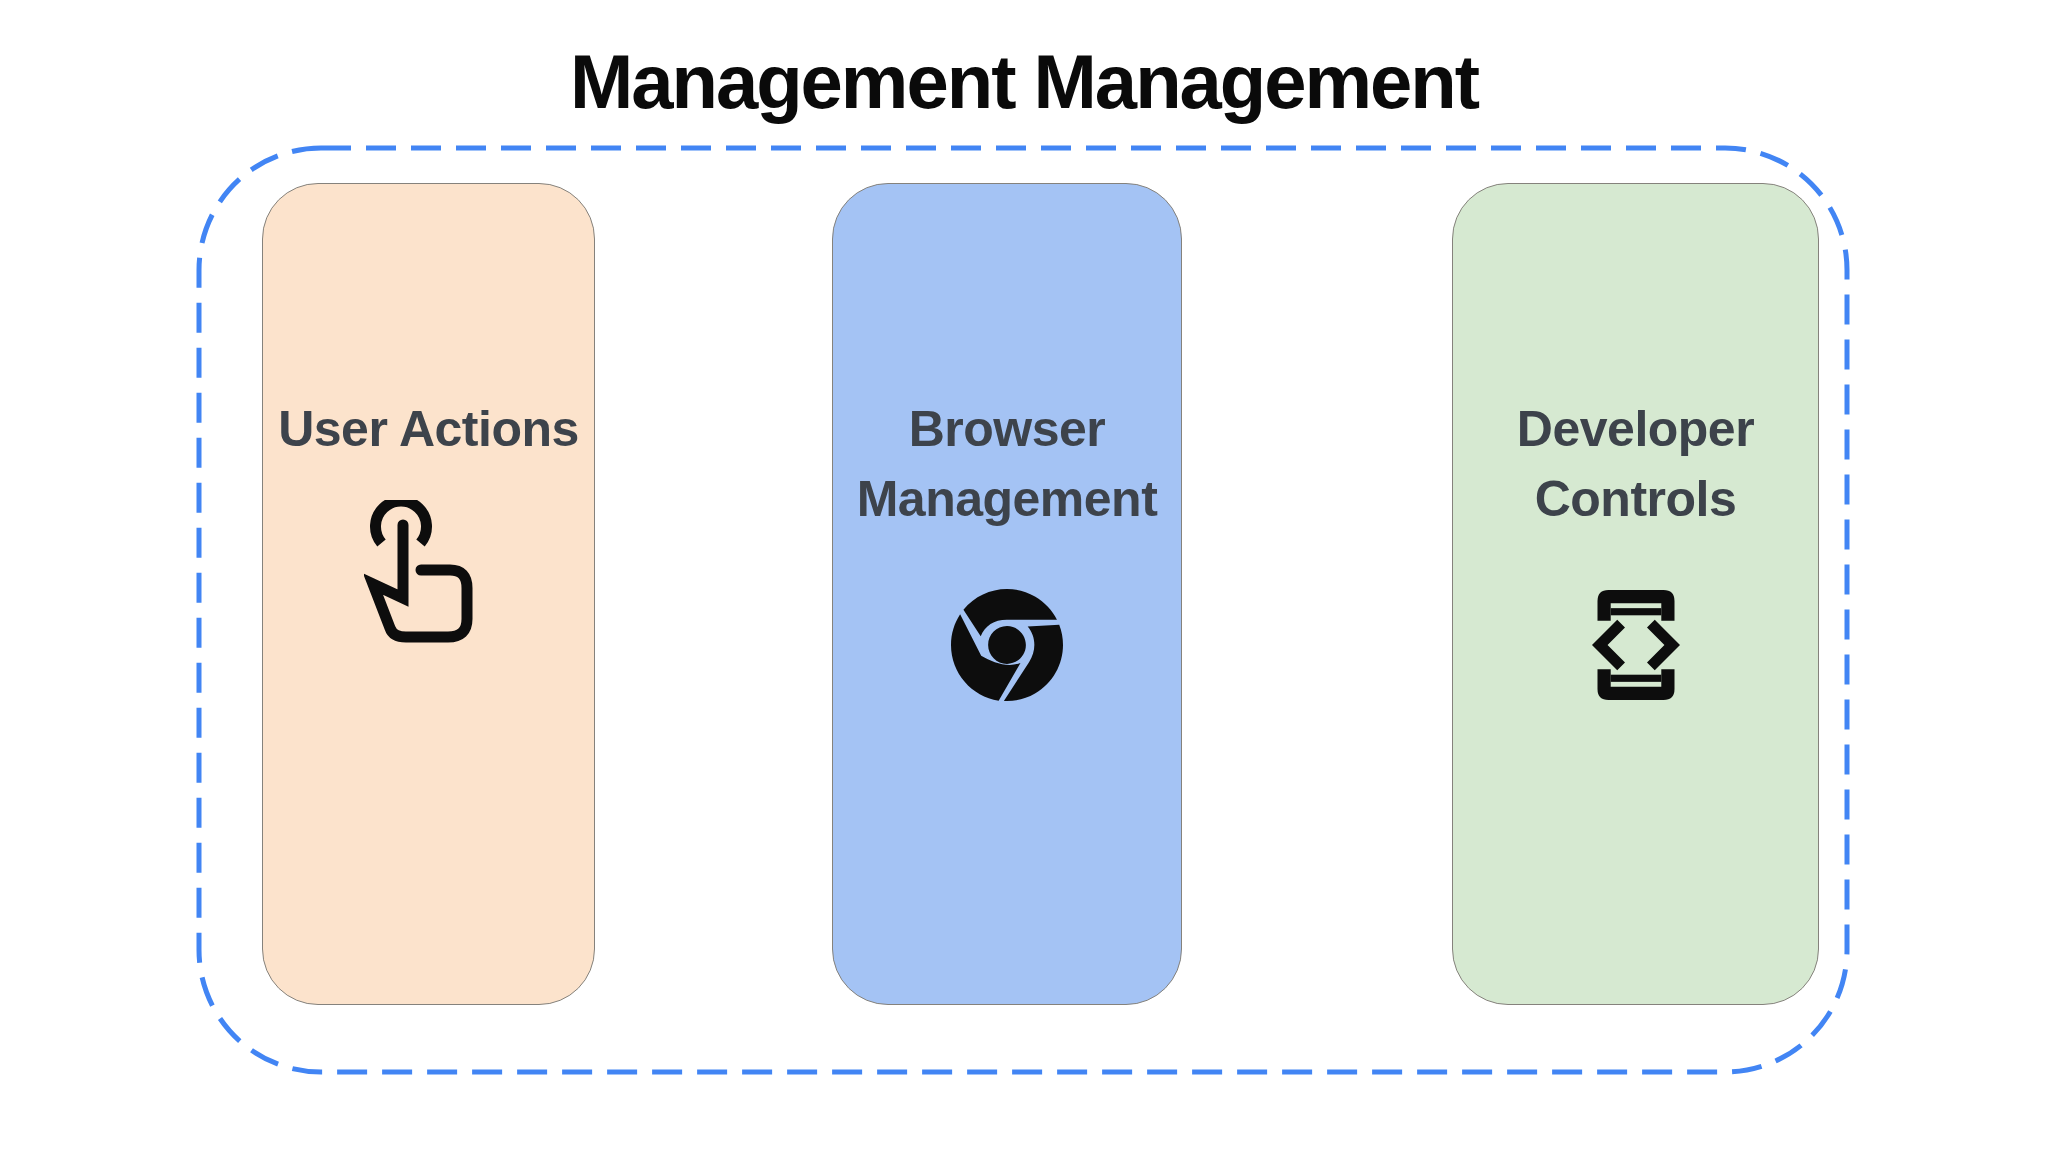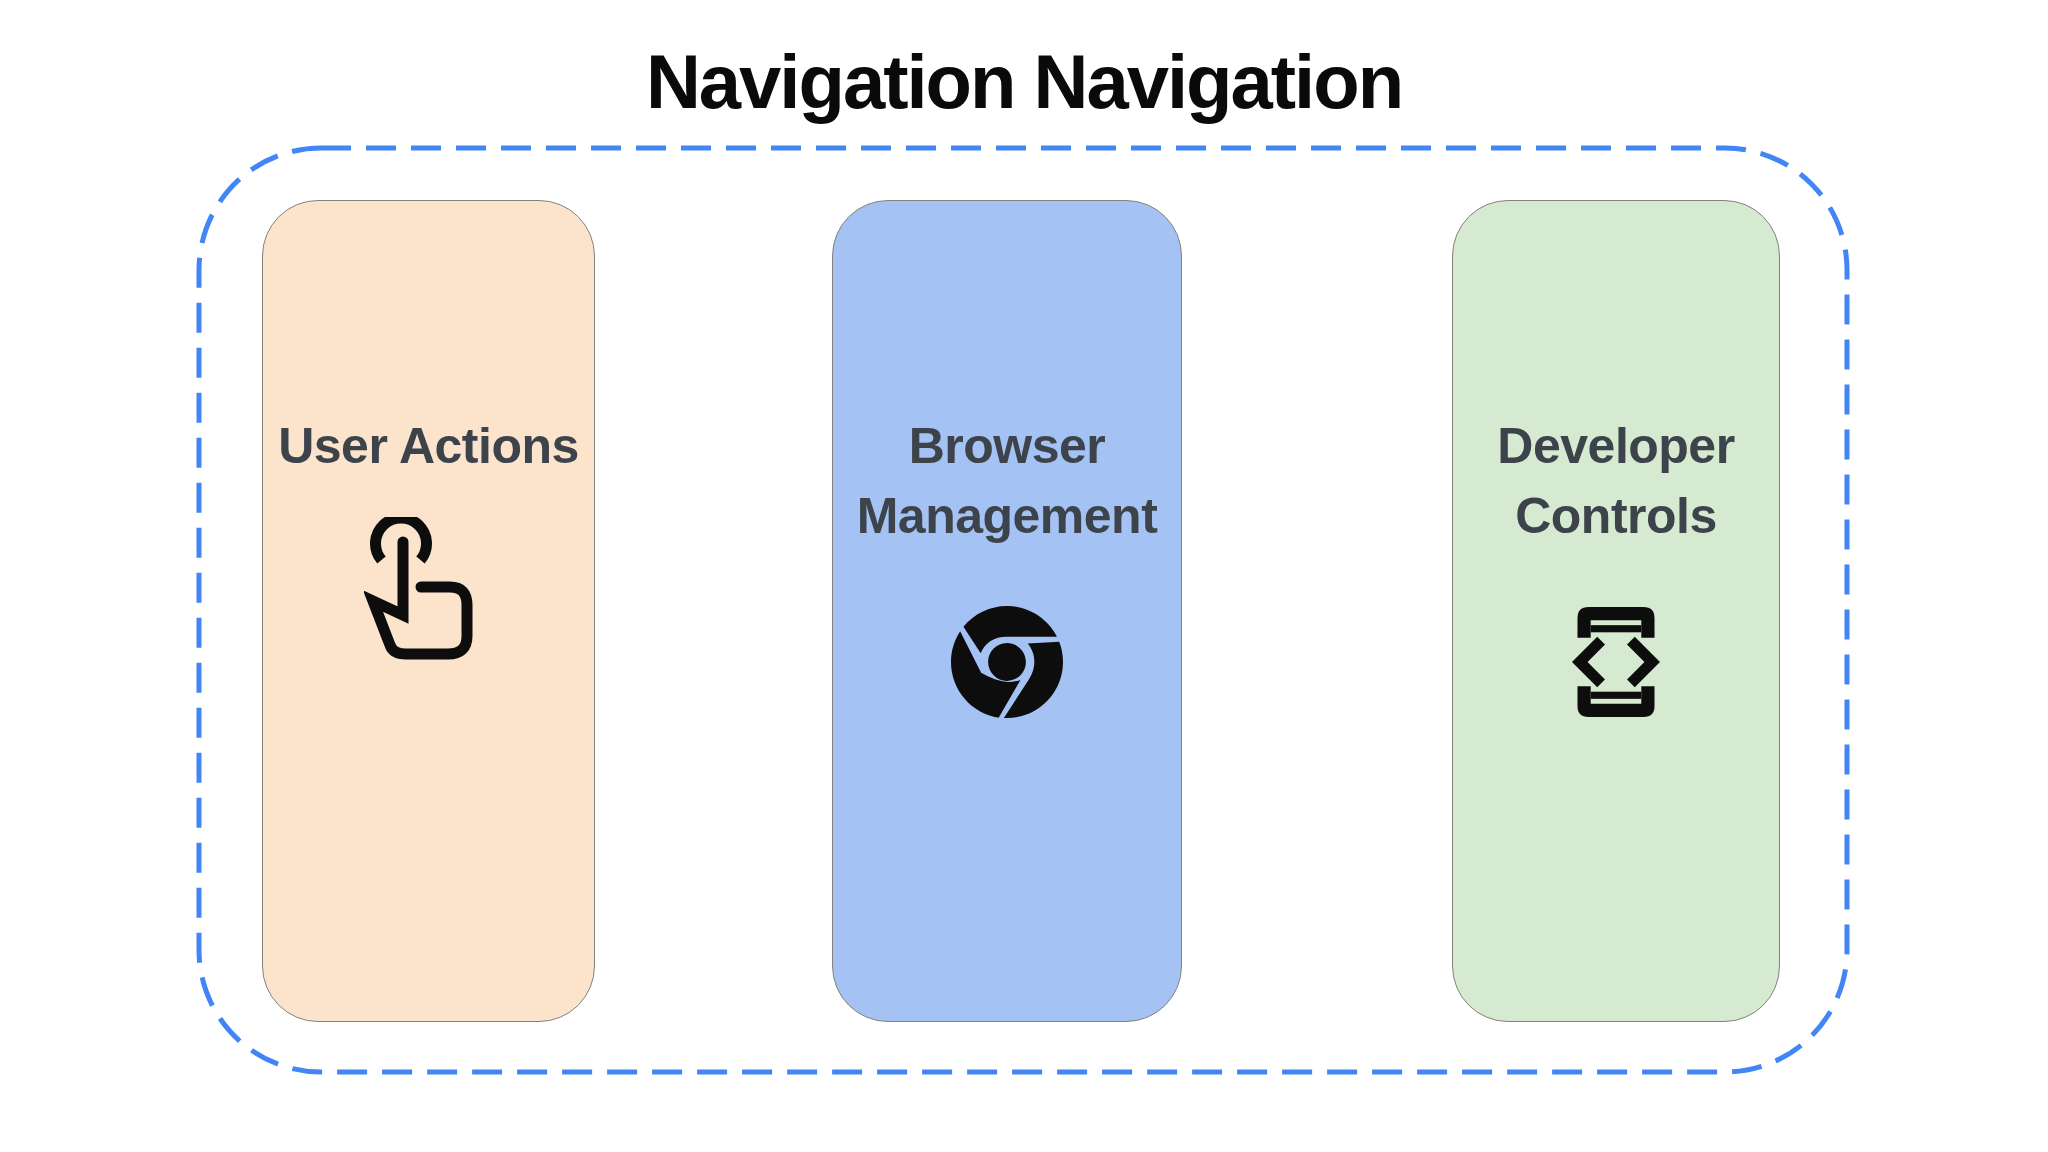--- a/index.html
+++ b/index.html
@@ -19,32 +19,32 @@
     letter-spacing:-2px;
     line-height:1.1;
     color:#0a0a0a;
   }
   .dashed-boundary{
     position:absolute;
     left:196px;top:145px;
   }
   .card{
     position:absolute;
-    top:200px;
+    top:183px;
     height:822px;
     border-radius:56px;
     border:1.5px solid #85827c;
     box-sizing:border-box;
     display:flex;
     flex-direction:column;
     align-items:center;
   }
   .card-user{left:262px;width:333px;background:#fce3cc;}
   .card-browser{left:832px;width:350px;background:#a4c3f4;}
-  .card-developer{left:1452px;width:328px;background:#d6e9d1;}
+  .card-developer{left:1452px;width:367px;background:#d6e9d1;}
   .card-label{
     margin-top:210px;
     width:100%;
     text-align:center;
     font-size:50px;
     font-weight:bold;
     line-height:70px;
     letter-spacing:-0.5px;
     color:#3d434b;
   }
@@ -54,21 +54,21 @@
     display:flex;
     align-items:center;
     justify-content:center;
   }
 </style>
 </head>
 <body>
 
 <div class="stage">
 
-  <div class="diagram-title" style="color: rgb(10, 10, 10);">Navigation Navigation</div>
+  <div class="diagram-title" style="color: rgb(10, 10, 10);">Management Management</div>
 
   <svg class="dashed-boundary" width="1654" height="930" viewBox="0 0 1654 930">
     <rect x="3" y="3" width="1648" height="924" rx="122" ry="122" fill="none" stroke="#4285f4" stroke-width="5" stroke-dasharray="30 15"></rect>
   </svg>
 
   <div class="card card-user" style="background: rgb(252, 227, 204);">
     <div class="card-label" style="color: rgb(61, 67, 75);">User Actions</div>
     <div class="icon-box">
       <svg width="130" height="150" viewBox="0 0 130 150" style="color: rgb(13, 13, 13);">
         <path d="M17.5 43 A25.5 25.5 0 1 1 56.5 43" fill="none" stroke="currentColor" stroke-width="11" stroke-linecap="butt"></path>

